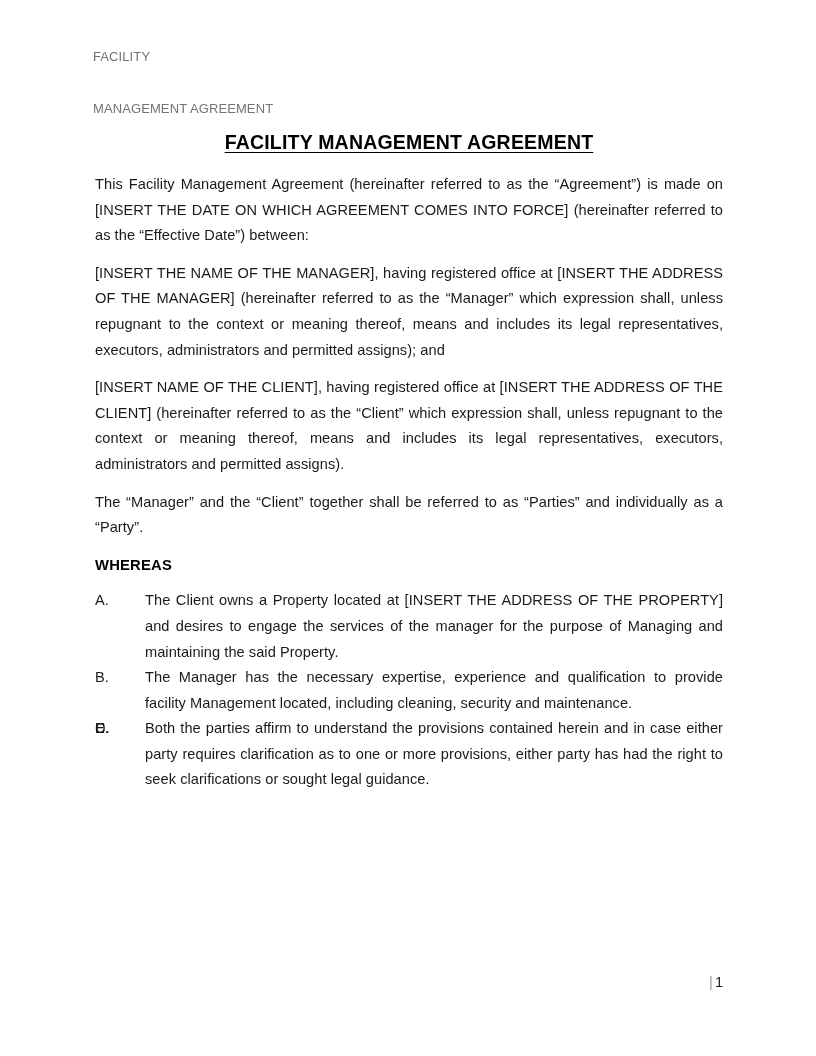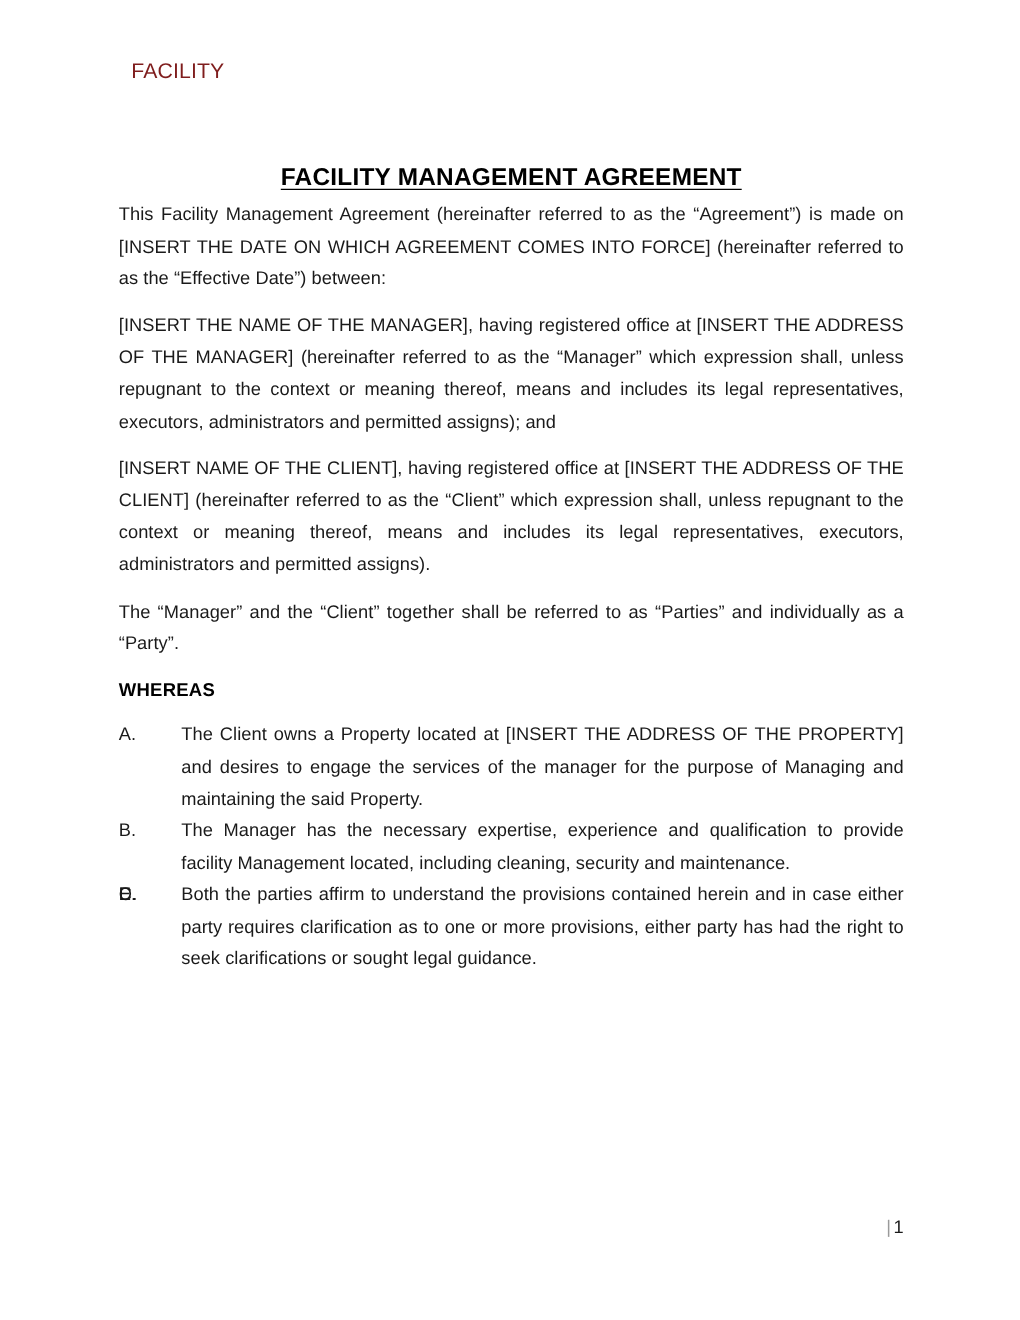--- a/index.html
+++ b/index.html
@@ -19,26 +19,26 @@
     position: relative;
     width: 816px;
     height: 1056px;
     box-sizing: border-box;
     padding: 0;
   }
 
   
   .doc-header {
     position: absolute;
-    left: 105px;
+    left: 93px;
     top: 44px;
     width: 628px;
-    font-size: 17px;
+    font-size: 13px;
     line-height: 26px;
-    color: #7f1d1d;
+    color: #737373;
     text-align: justify;
     text-align-last: left;
     letter-spacing: 0.1px;
   }
   .doc-header .hdr-text {
     display: inline;
   }
   
   .doc-header .hdr-inner {
     display: block;
@@ -65,21 +65,21 @@
   .doc-title .u {
     text-decoration: underline;
     text-underline-offset: 3px;
     text-align: center;
   }
 
   
   .body-area {
     position: absolute;
     left: 95px;
-    top: 160px;
+    top: 172px;
     width: 628px;
   }
 
   p.para {
     margin: 0 0 12px 0;
     font-size: 14.6px;
     line-height: 25.6px;
     text-align: justify;
     text-align-last: left;
     color: #1a1a1a;
@@ -139,20 +139,21 @@
     margin-right: 2px;
   }
 </style>
 </head>
 <body>
 
 <div class="page">
 
   <div class="doc-header">
     <span class="hdr-inner">FACILITY</span>
+    <span class="hdr-text">MANAGEMENT AGREEMENT</span>
   </div>
 
   <div class="doc-title">
     <span class="u">FACILITY MANAGEMENT AGREEMENT</span>
   </div>
 
   <div class="body-area">
 
     <p class="para">This Facility Management Agreement (hereinafter referred to as the “Agreement”) is made on [INSERT THE DATE ON WHICH AGREEMENT COMES INTO FORCE] (hereinafter referred to as the “Effective Date”) between:</p>
     <p class="para">[INSERT THE NAME OF THE MANAGER],  having registered office at [INSERT THE ADDRESS OF THE MANAGER] (hereinafter referred to as the “Manager” which expression shall, unless repugnant to the context or meaning thereof, means and includes its legal representatives, executors, administrators and permitted assigns); and</p>

